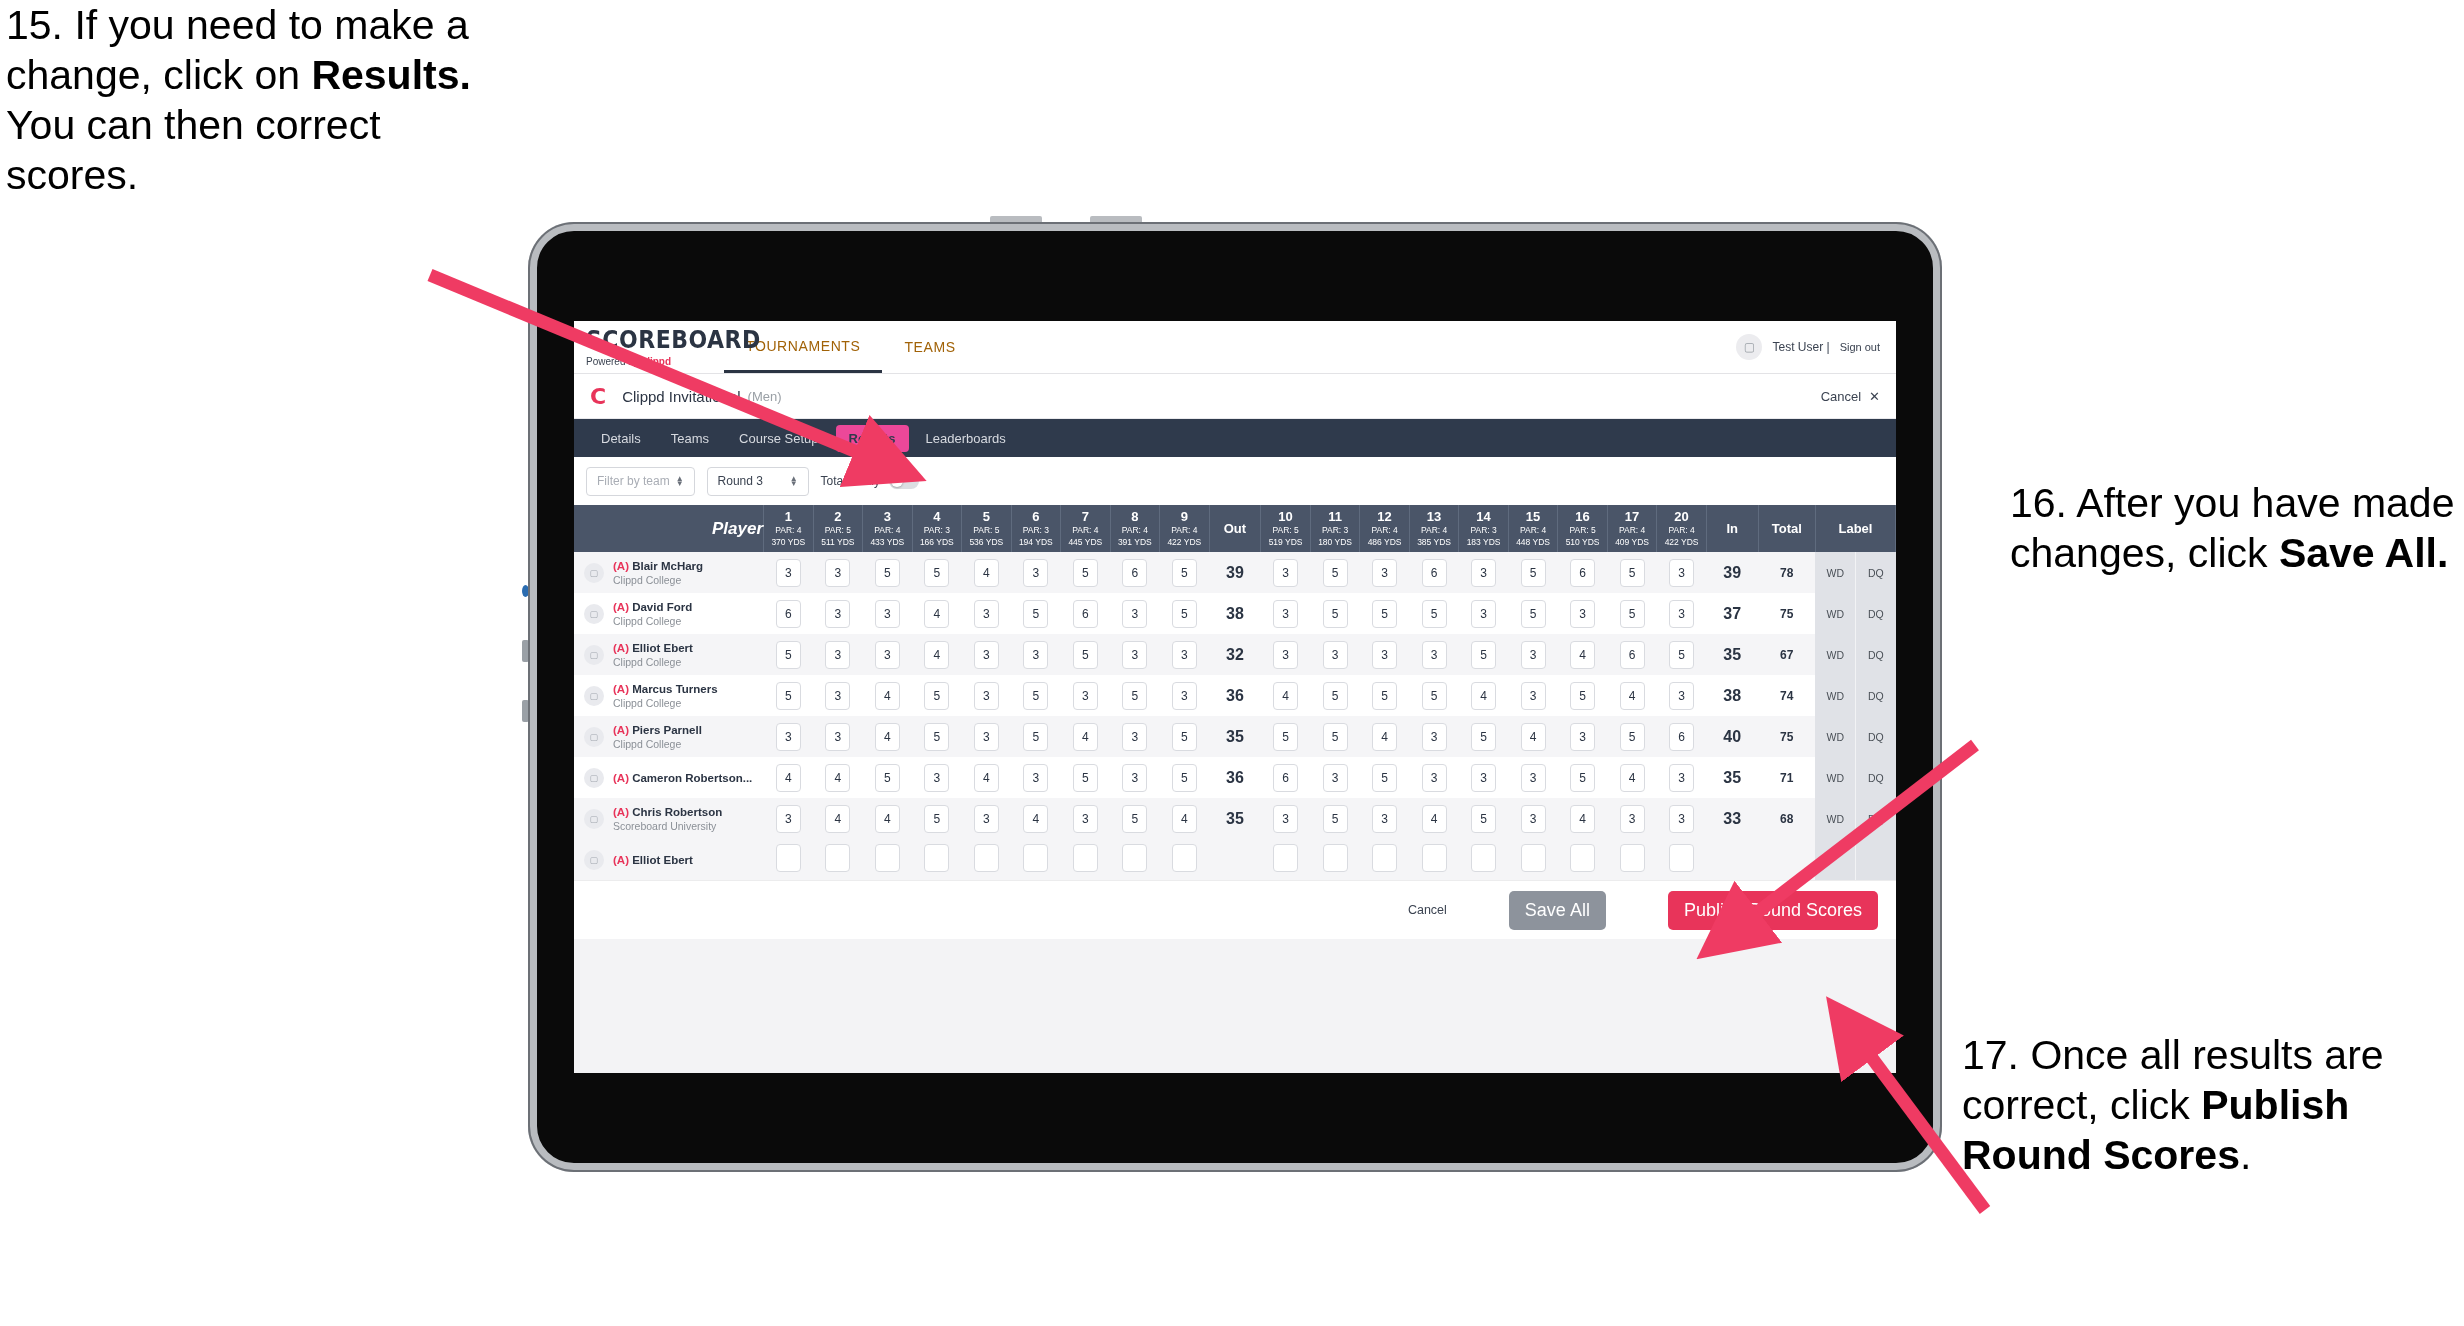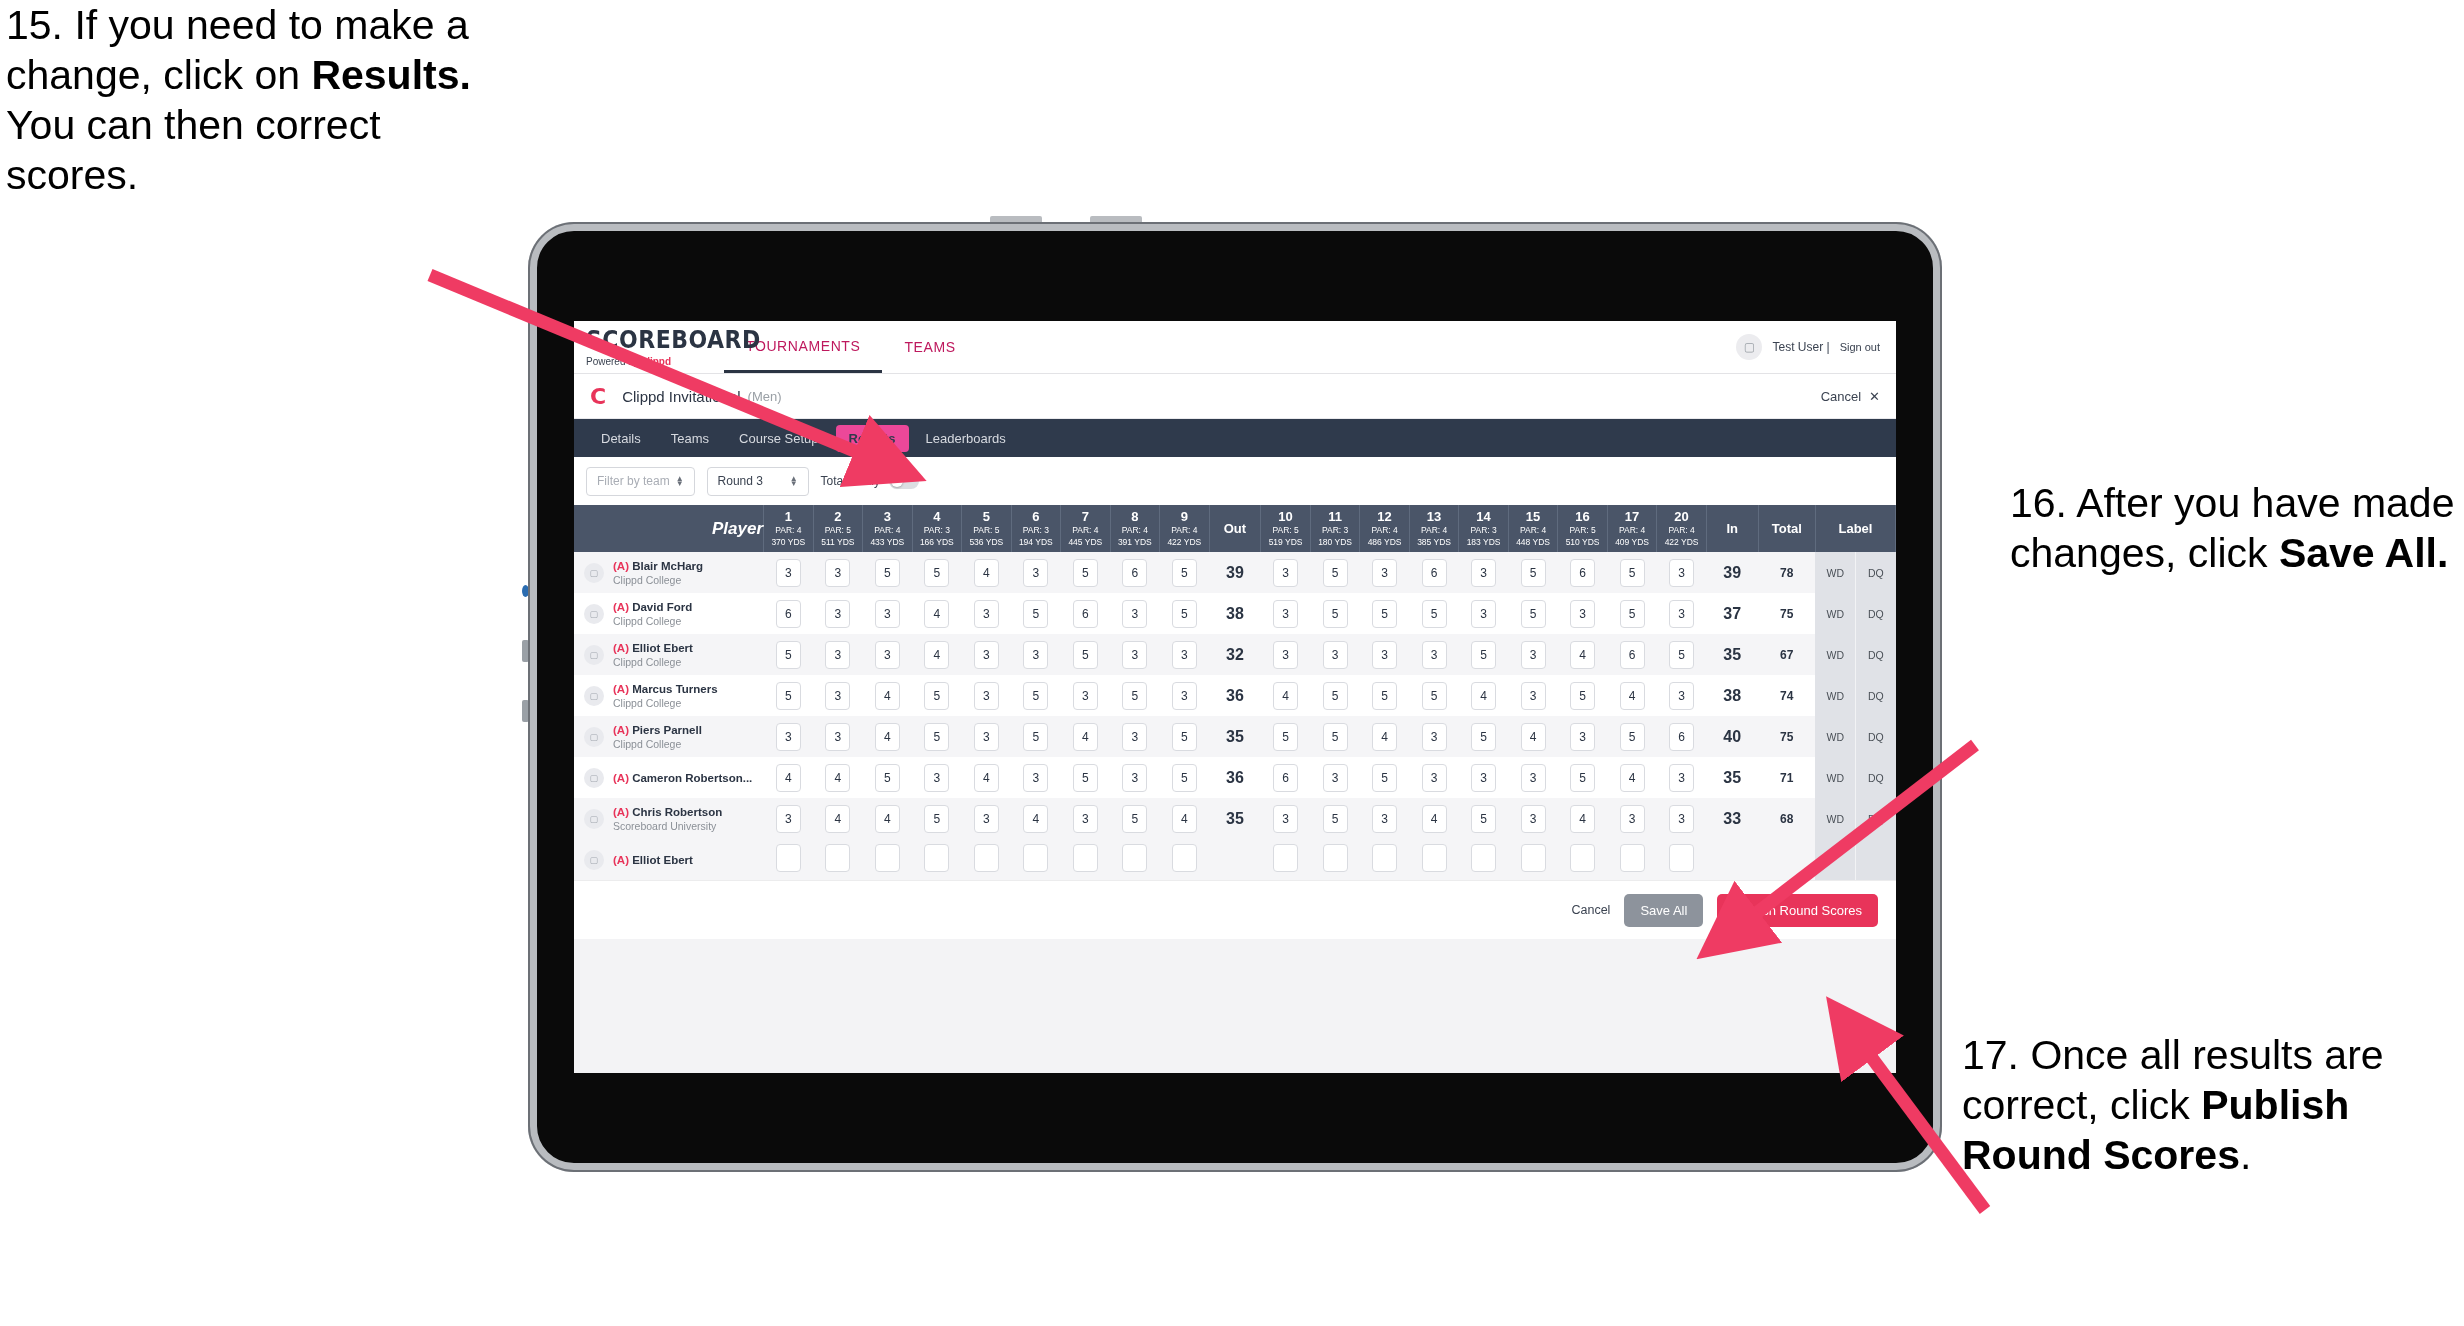--- a/index.html
+++ b/index.html
@@ -63,21 +63,21 @@
   }
   .logo-wrap{width:150px;display:flex;flex-direction:column;justify-content:center;padding-left:12px;box-sizing:border-box;}
   .logo-main{
     font-family:"DejaVu Sans", sans-serif;
     font-weight:bold;font-size:22px;letter-spacing:0.5px;color:#2b3443;
     transform:scaleY(1.12);transform-origin:left center;
   }
   .logo-sub{font-size:10px;color:#3b4351;margin-top:4px;}
   .logo-sub .clippd{color:#e8345a;font-weight:bold;}
   .topnav-item{
-    display:flex;align-items:center;padding:0 22px;font-size:14px;color:#be185d;
+    display:flex;align-items:center;padding:0 22px;font-size:14px;color:#a16207;
     letter-spacing:0.6px;cursor:pointer;
   }
   .topnav-item.active{border-bottom:3px solid #2b3443;}
   .topnav-spacer{flex:1;}
   .topnav-right{display:flex;align-items:center;gap:10px;padding-right:16px;font-size:12px;color:#3b4351;}
   .avatar-circle{
     width:26px;height:26px;border-radius:50%;background:#ececef;
     display:flex;align-items:center;justify-content:center;color:#9aa0a6;font-size:12px;
   }
   .signout{font-size:11px;color:#3b4351;cursor:pointer;}
@@ -178,22 +178,23 @@
   .row-cut{height:14px;overflow:hidden;}
   .row-cut .score-in{height:26px;}
 
   
   #footer{
     background:#fff;height:58px;display:flex;align-items:center;justify-content:flex-end;
     gap:14px;padding-right:18px;border-top:1px solid #ececed;
   }
   .btn-text{font-size:12.5px;color:#3b4351;cursor:pointer;}
   .btn{
-    border:none;border-radius:5px;font-size:13px;color:#fff;padding:9px 16px;cursor:pointer;
+    border:none;border-radius:5px;font-size:18px;color:#fff;padding:9px 16px;cursor:pointer;
     font-family:"Liberation Sans", sans-serif;
+    margin-left:48px;
   }
   .btn-save{background:#8d939c;}
   .btn-publish{background:#e8345a;}
 </style>
 </head>
 <body>
 
 <div class="annot" id="annot-15">
   <span>15.</span><span> If you need to make a change, click on </span><b>Results.</b><span> You can then correct scores.</span>
 </div>

